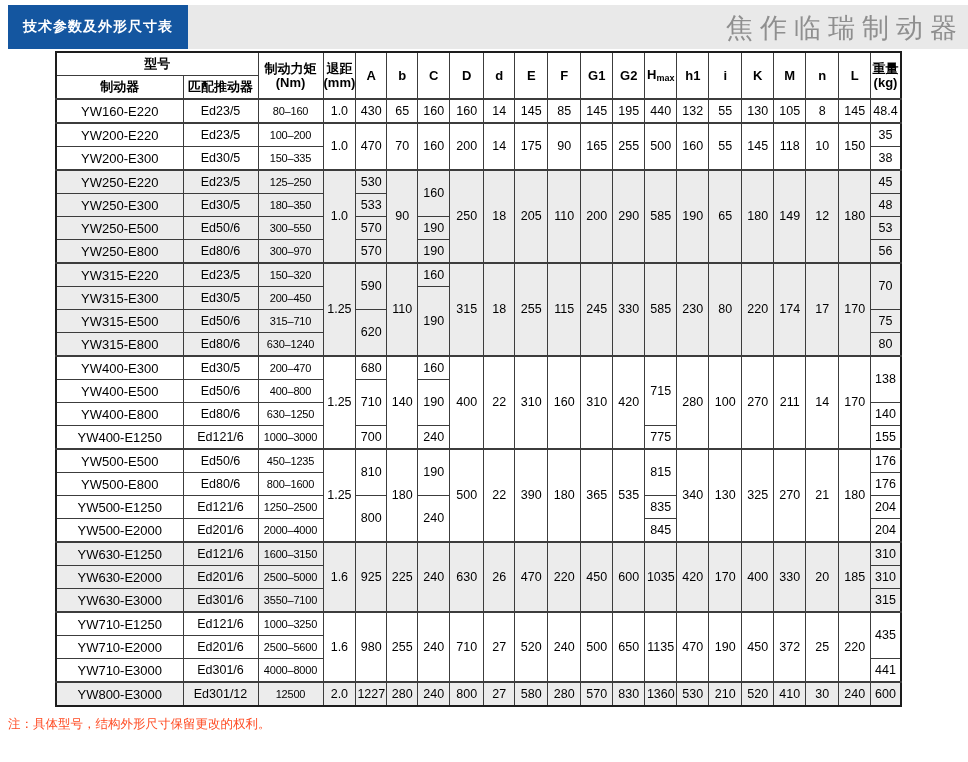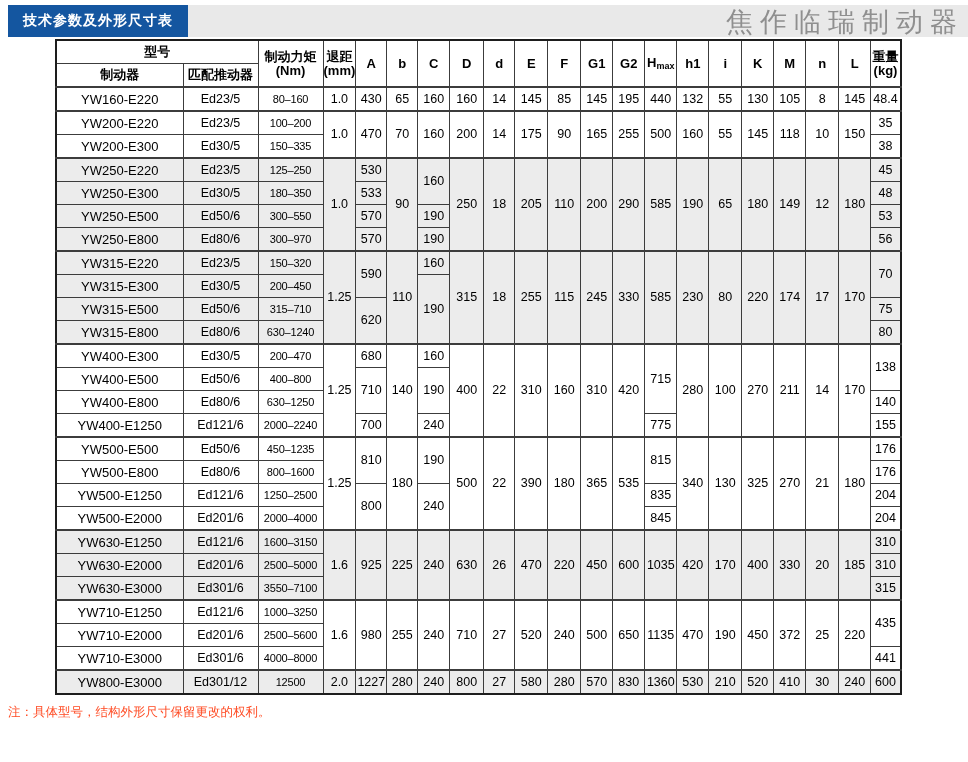--- a/index.html
+++ b/index.html
@@ -1,19 +1,19 @@
 <!DOCTYPE html>
 <html style="--title-bg: #1456a0; --band-bg: #e9e9e9; --brand-text: #8f8f8f; --accent-red: #ff4a22; --row-shade: #ececec; --border-c: #3c3c3c;"><head>
 <meta charset="utf-8">
 <style>
   html,body{margin:0;padding:0;background:#ffffff;}
   body{width:968px;height:762px;overflow:hidden;font-family:"Liberation Sans","DejaVu Sans",sans-serif;}
   .page{position:relative;width:968px;height:762px;}
 
-  .topbar{display:flex;height:32px;margin:5px 0 0 8px;}
+  .topbar{display:flex;height:44px;margin:5px 0 0 8px;}
   .title-badge{background:var(--title-bg,#1456a0);color:#ffffff;font-size:14px;font-weight:bold;
     display:flex;align-items:center;padding:0 15px;letter-spacing:1px;}
   .brand-band{flex:1;background:var(--band-bg,#e9e9e9);display:flex;align-items:center;justify-content:flex-end;
     padding-right:4px;margin-right:0;color:var(--brand-text,#8f8f8f);
     font-family:"DejaVu Serif","Liberation Serif",serif;font-size:27px;letter-spacing:7px;line-height:1;}
 
   .unit-label{margin:14px 0 4px 8px;color:var(--accent-red,#ff4a22);font-size:13px;font-weight:bold;}
 
   .table-wrap{margin:2px 0 0 55px;border-radius:29px;}
   table{border-collapse:collapse;table-layout:fixed;border:2px solid #1d1d1d;}
@@ -267,21 +267,21 @@
           </tr>
           <tr class="">
             <td class="c-model">YW400-E800</td>
             <td class="c-thr">Ed80/6</td>
             <td class="c-tq">630–1250</td>
             <td class="c-num">140</td>
           </tr>
           <tr class="">
             <td class="c-model">YW400-E1250</td>
             <td class="c-thr">Ed121/6</td>
-            <td class="c-tq">2000–2240</td>
+            <td class="c-tq">1000–3000</td>
             <td class="c-num">700</td>
             <td class="c-num">240</td>
             <td class="c-num">775</td>
             <td class="c-num">155</td>
           </tr>
           <tr class="gs">
             <td class="c-model">YW500-E500</td>
             <td class="c-thr">Ed50/6</td>
             <td class="c-tq">450–1235</td>
             <td rowspan="4" class="c-num">1.25</td>

